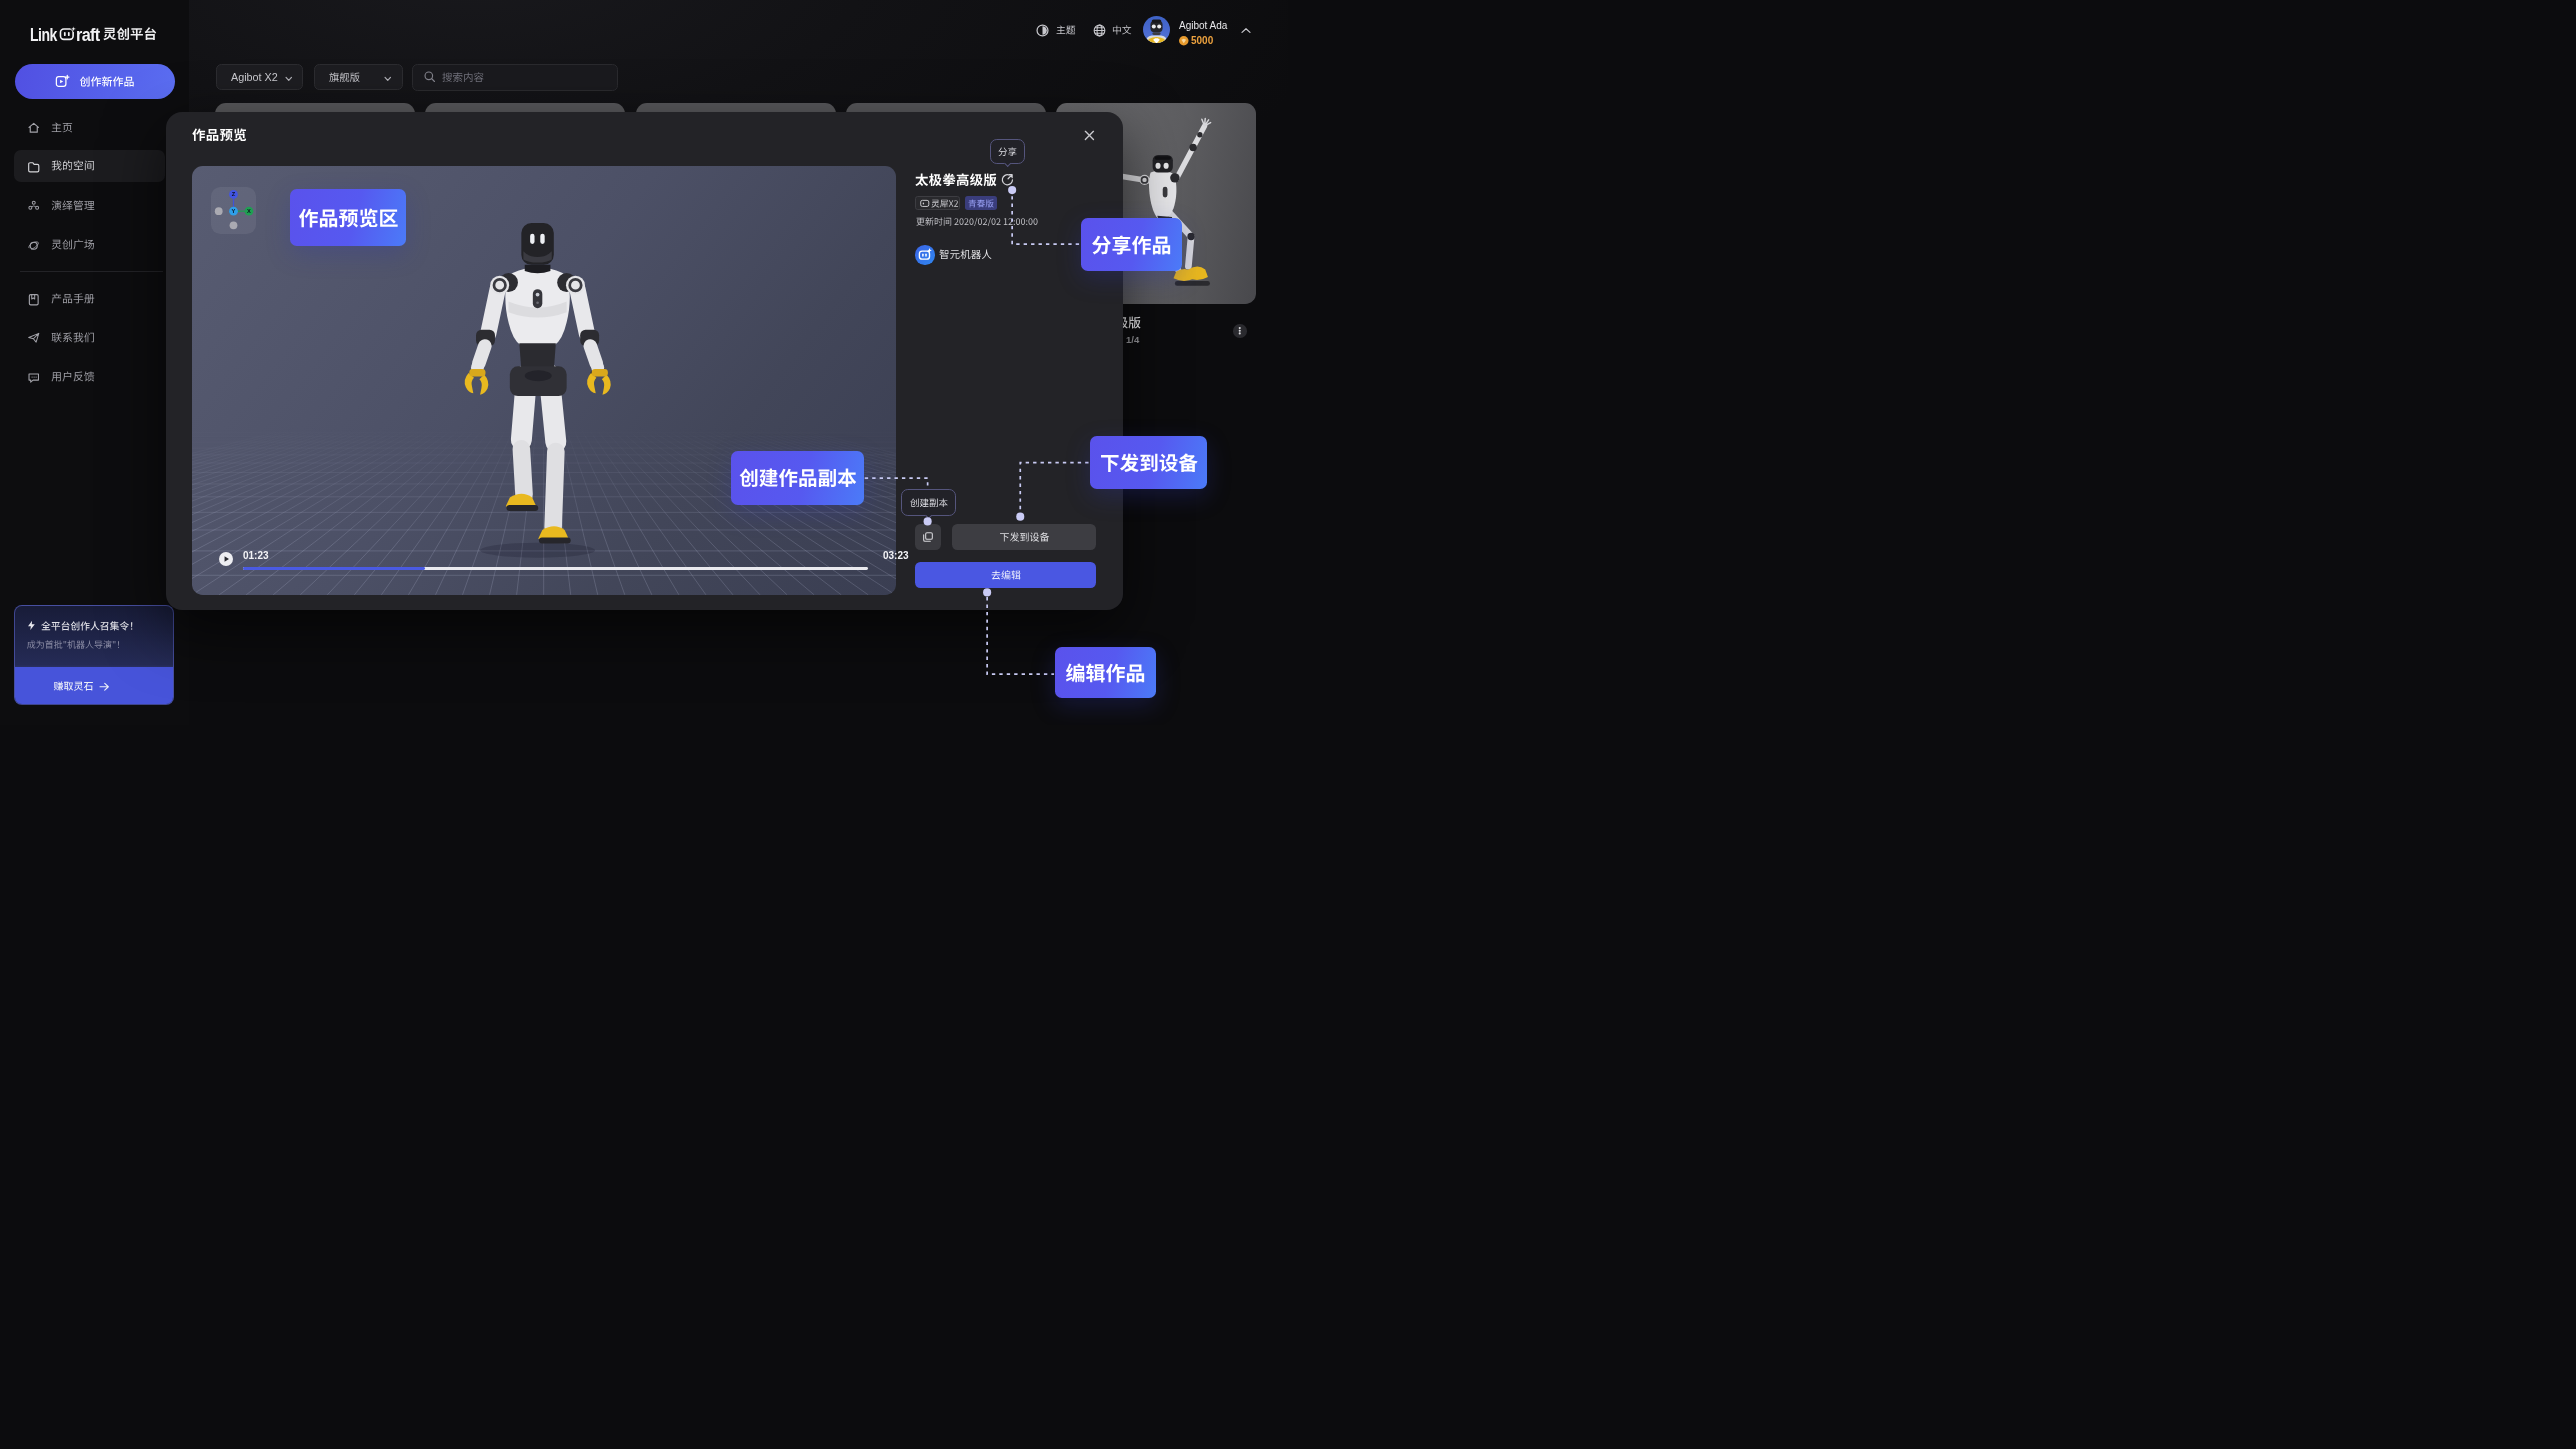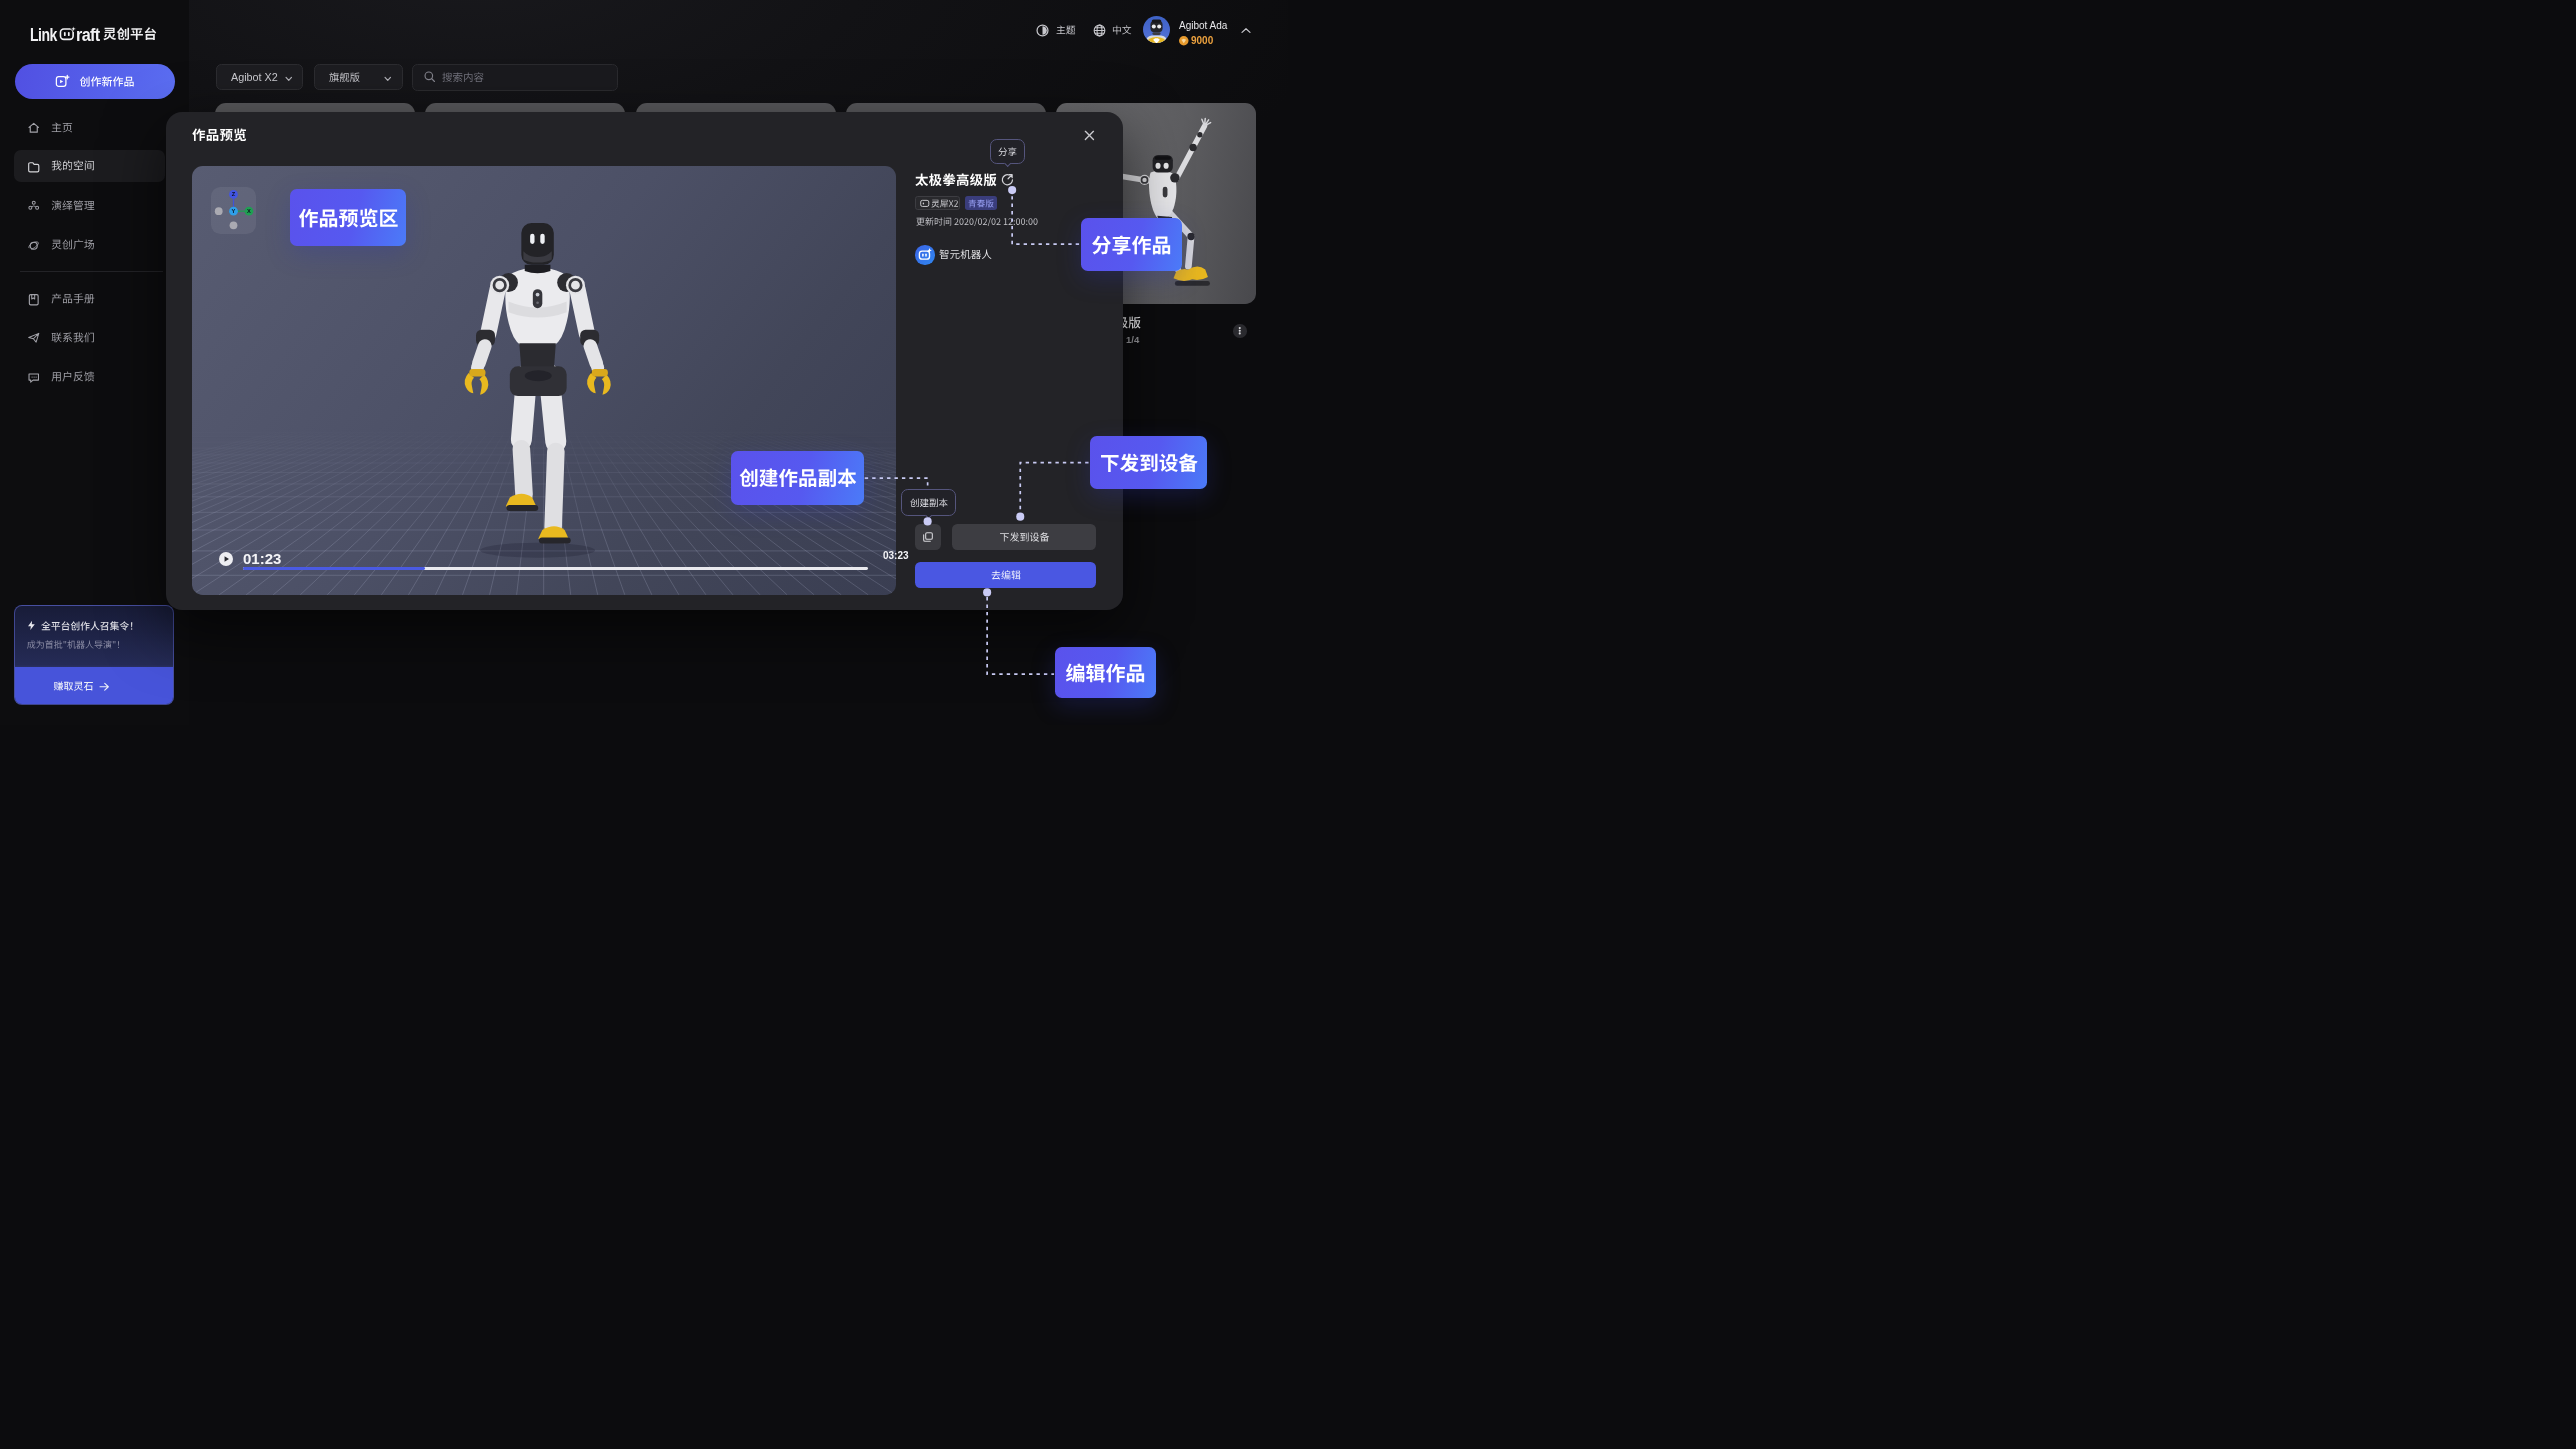--- a/index.html
+++ b/index.html
@@ -100,21 +100,21 @@
       <rect x="13" y="5" width="14" height="5" rx="2.5" fill="#18181c"></rect>
       <circle cx="16" cy="15.5" r="3" fill="#ececee"></circle>
       <circle cx="24" cy="15.5" r="3" fill="#ececee"></circle>
       <rect x="14" y="24" width="12" height="4" rx="2" fill="#3c3c42"></rect>
     </svg></div>
 <div class="abs" style="left:1179px;top:20px;color:#e8e8eb;font-size:10px;font-family:'Liberation Sans',sans-serif">Agibot Ada</div>
 <svg class="abs" style="left:1179px;top:36px" width="9.5" height="9.5" viewBox="0 0 14 14">
     <circle cx="7" cy="7" r="7" fill="#e89b2e"></circle>
     <path d="M3.5 5.5 L7 4 L10.5 5.5 L7 10.5 Z" fill="#f7d9a0"></path>
   </svg>
-<div class="abs" style="left:1191px;top:35px;color:#eda23f;font-size:10px;font-weight:bold;font-family:'Liberation Sans',sans-serif">9000</div>
+<div class="abs" style="left:1191px;top:35px;color:#eda23f;font-size:10px;font-weight:bold;font-family:'Liberation Sans',sans-serif">5000</div>
 <svg class="abs" style="left:1240px;top:26px" width="12" height="9.5" viewBox="0 0 18 14">
     <path d="M3 9.5 L9 4 L15 9.5" stroke="#c7c7cc" stroke-width="1.8" fill="none" stroke-linecap="round" stroke-linejoin="round"></path>
   </svg>
 <div class="abs" style="left:0;top:0;width:189px;height:725px;background:#0d0d0f"></div>
 <div class="abs" style="left:30px;top:25px;color:#f2f2f4;font-size:18px;font-weight:bold;letter-spacing:-0.7px;transform:scaleX(0.78);transform-origin:0 0;font-family:'Liberation Sans',sans-serif">Link</div>
 <svg class="abs" style="left:59px;top:26px" width="17.6" height="16" viewBox="0 0 26 24">
     <rect x="2" y="4.5" width="19" height="15.5" rx="5" stroke="#f2f2f4" stroke-width="2.4" fill="none"></rect>
     <rect x="7.2" y="9" width="2.6" height="6" rx="1.3" fill="#f2f2f4"></rect>
     <rect x="13.2" y="9" width="2.6" height="6" rx="1.3" fill="#f2f2f4"></rect>
     <path d="M21.5 0 l1.2 3.1 L25.8 4.3 l-3.1 1.2 L21.5 8.6 l-1.2 -3.1 L17.2 4.3 l3.1 -1.2 Z" fill="#f2f2f4" stroke="#0d0d0f" stroke-width="1"></path>
@@ -414,21 +414,21 @@
     <circle cx="33" cy="57" r="5.8" fill="#aaaab2"></circle>
     <circle cx="33" cy="36" r="6.5" fill="#2f9fe8"></circle>
     <circle cx="56" cy="36" r="6.5" fill="#1fa052"></circle>
     <text x="33" y="14" font-family="Liberation Sans" font-size="8.5" fill="#0d1020" text-anchor="middle" font-weight="bold">Z</text>
     <text x="33" y="39" font-family="Liberation Sans" font-size="8.5" fill="#0d1020" text-anchor="middle" font-weight="bold">Y</text>
     <text x="56" y="39" font-family="Liberation Sans" font-size="8.5" fill="#0d1020" text-anchor="middle" font-weight="bold">X</text>
   </svg>
 <div class="abs" style="left:219px;top:552px;width:14px;height:14px;border-radius:50%;background:#eeeef2"><svg width="14" height="14" viewBox="0 0 21 21">
       <path d="M8.3 6.2 L15 10.5 L8.3 14.8 Z" fill="#2a2a30"></path>
     </svg></div>
-<div class="abs" style="left:243px;top:550px;color:#f4f4f7;font-size:15px;font-weight:bold;font-family:'Liberation Sans',sans-serif">01:23</div>
+<div class="abs" style="left:243px;top:550px;color:#f4f4f7;font-size:10px;font-weight:bold;font-family:'Liberation Sans',sans-serif">01:23</div>
 <div class="abs" style="left:883px;top:550px;color:#f4f4f7;font-size:10px;font-weight:bold;font-family:'Liberation Sans',sans-serif">03:23</div>
 <div class="abs" style="left:243px;top:567px;width:625px;height:2.7px;border-radius:1.4px;background:#e9e9ee"></div>
 <div class="abs" style="left:243px;top:567px;width:182px;height:2.7px;border-radius:1.4px;background:#4a5ae2"></div>
 <div style="position:absolute;left:915px;top:173px;line-height:0;"><svg width="82" height="13.5" viewBox="0 0 6096 1000" fill="#ffffff">
       <path transform="translate(0,880) scale(1,-1)" d="M432 849C431 772 432 686 424 599H56V476H407C369 294 273 119 26 12C60 -14 97 -58 116 -90C219 -42 298 18 358 85C415 29 479 -40 509 -87L616 -9C579 43 500 119 440 172L411 152C458 220 491 294 513 370C590 163 706 2 890 -90C909 -55 950 -4 980 22C792 103 668 272 602 476H953V599H554C562 686 563 771 564 849Z"></path>
       <path transform="translate(1016,880) scale(1,-1)" d="M165 850V663H48V552H160C132 431 78 290 18 212C37 180 64 125 75 91C108 141 139 212 165 291V-89H274V387C294 346 312 304 323 275L392 355C376 384 299 504 274 536V552H366V663H274V850ZM381 788V678H476C463 371 420 123 278 -22C305 -37 358 -73 376 -90C456 2 506 123 538 268C568 213 601 162 639 115C593 68 541 29 483 0C509 -17 549 -63 566 -89C621 -59 672 -19 719 31C772 -17 831 -56 897 -86C915 -57 951 -11 976 11C908 38 847 76 793 123C861 225 913 353 942 507L869 535L849 531H783C805 612 828 706 846 788ZM588 678H707C687 588 663 495 641 428H809C787 344 754 270 712 207C651 280 603 367 570 460C578 529 584 601 588 678Z"></path>
       <path transform="translate(2032,880) scale(1,-1)" d="M711 828C695 790 666 740 639 701H548C563 747 575 795 583 843L462 855C455 803 442 751 424 701H321L361 721C347 754 314 802 285 836L196 793C217 765 239 730 254 701H116V601H376C366 584 355 567 343 550H54V450H250C190 398 115 353 23 318C49 297 81 251 94 221C174 255 243 296 301 343C306 328 310 313 312 302C353 303 397 305 441 308V273H208V192H441V151H111V66H441V27C441 12 435 8 417 8C401 7 336 6 283 9C300 -17 319 -59 327 -88C406 -88 462 -87 504 -72C546 -58 560 -32 560 23V66H885V151H560V192H791V273H560V320C602 326 642 333 677 341L604 410C542 396 439 385 342 378C367 401 390 425 410 450H594C670 344 782 262 914 220C930 249 963 293 988 315C887 341 796 389 729 450H947V550H480C490 567 499 584 507 601H884V701H758C779 729 801 762 823 794Z"></path>
       <path transform="translate(3048,880) scale(1,-1)" d="M308 537H697V482H308ZM188 617V402H823V617ZM417 827 441 756H55V655H942V756H581L541 857ZM275 227V-38H386V3H673C687 -21 702 -56 707 -82C778 -82 831 -82 868 -69C906 -54 919 -32 919 20V362H82V-89H199V264H798V21C798 8 792 4 778 4H712V227ZM386 144H607V86H386Z"></path>
       <path transform="translate(4064,880) scale(1,-1)" d="M39 75 68 -44C160 -6 277 43 387 92C366 50 341 12 312 -20C341 -36 398 -74 417 -93C491 1 538 123 569 268C594 218 623 171 655 128C607 74 550 32 487 0C513 -18 554 -63 572 -90C630 -58 684 -15 732 38C782 -12 838 -54 901 -86C918 -56 954 -11 980 11C915 40 856 81 804 132C869 232 919 357 948 507L875 535L854 531H797C819 611 844 705 864 788H402V676H500C490 455 465 262 400 118L380 201C255 152 124 102 39 75ZM617 676H717C696 587 671 494 649 428H814C793 350 763 281 726 221C672 293 630 376 599 464C607 531 613 602 617 676ZM56 413C72 421 97 428 190 439C154 387 123 347 107 330C74 292 52 270 25 264C38 235 56 182 62 160C88 178 130 195 387 269C383 294 381 339 382 370L236 331C299 410 360 499 410 588L313 649C296 613 276 576 255 542L166 534C224 614 279 712 318 804L209 856C172 738 102 613 79 581C57 549 40 527 18 522C32 491 50 436 56 413Z"></path>
       <path transform="translate(5080,880) scale(1,-1)" d="M90 823V436C90 293 83 101 24 -20C49 -36 89 -72 108 -94C164 0 186 132 195 263H286V-87H395V368H199L200 436V480H445V585H376V850H268V585H200V823ZM823 465C807 383 784 309 752 245C718 312 692 386 673 465ZM477 790V453C477 309 468 100 395 -33C423 -47 468 -80 490 -100C507 -71 522 -39 534 -6C556 -29 582 -68 596 -94C656 -60 709 -17 754 36C793 -16 838 -60 891 -94C910 -63 946 -19 972 2C914 34 864 78 822 132C886 242 928 382 947 559L876 577L856 574H591V692C718 701 854 716 963 740L896 845C787 819 624 799 477 790ZM689 141C647 86 597 42 539 12C579 136 589 286 591 412C615 313 647 221 689 141Z"></path>

